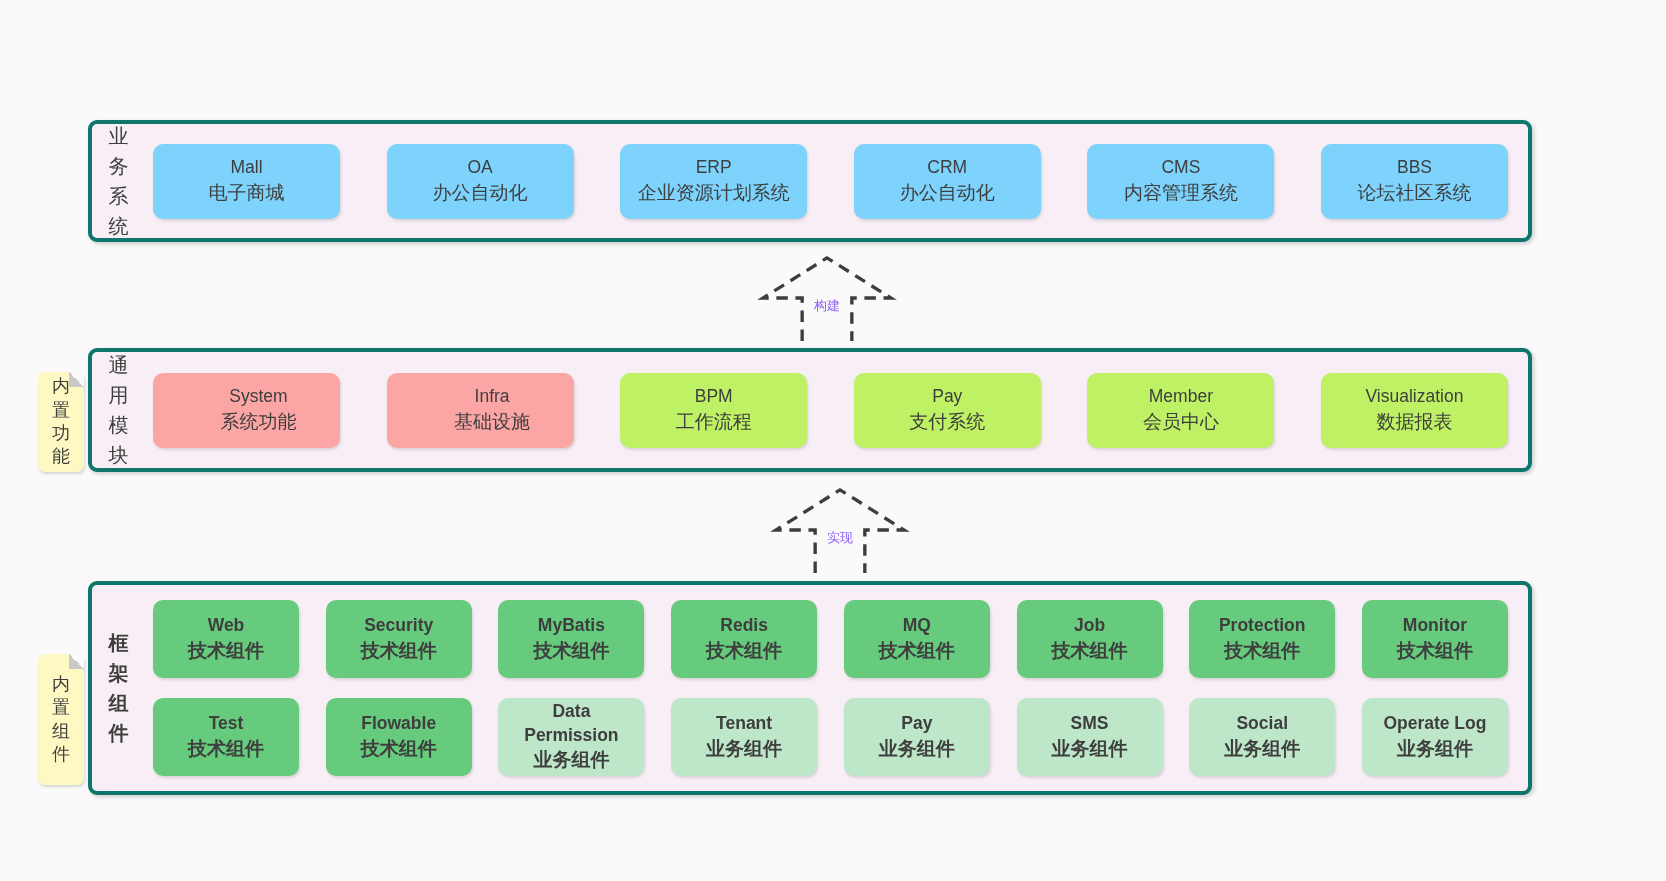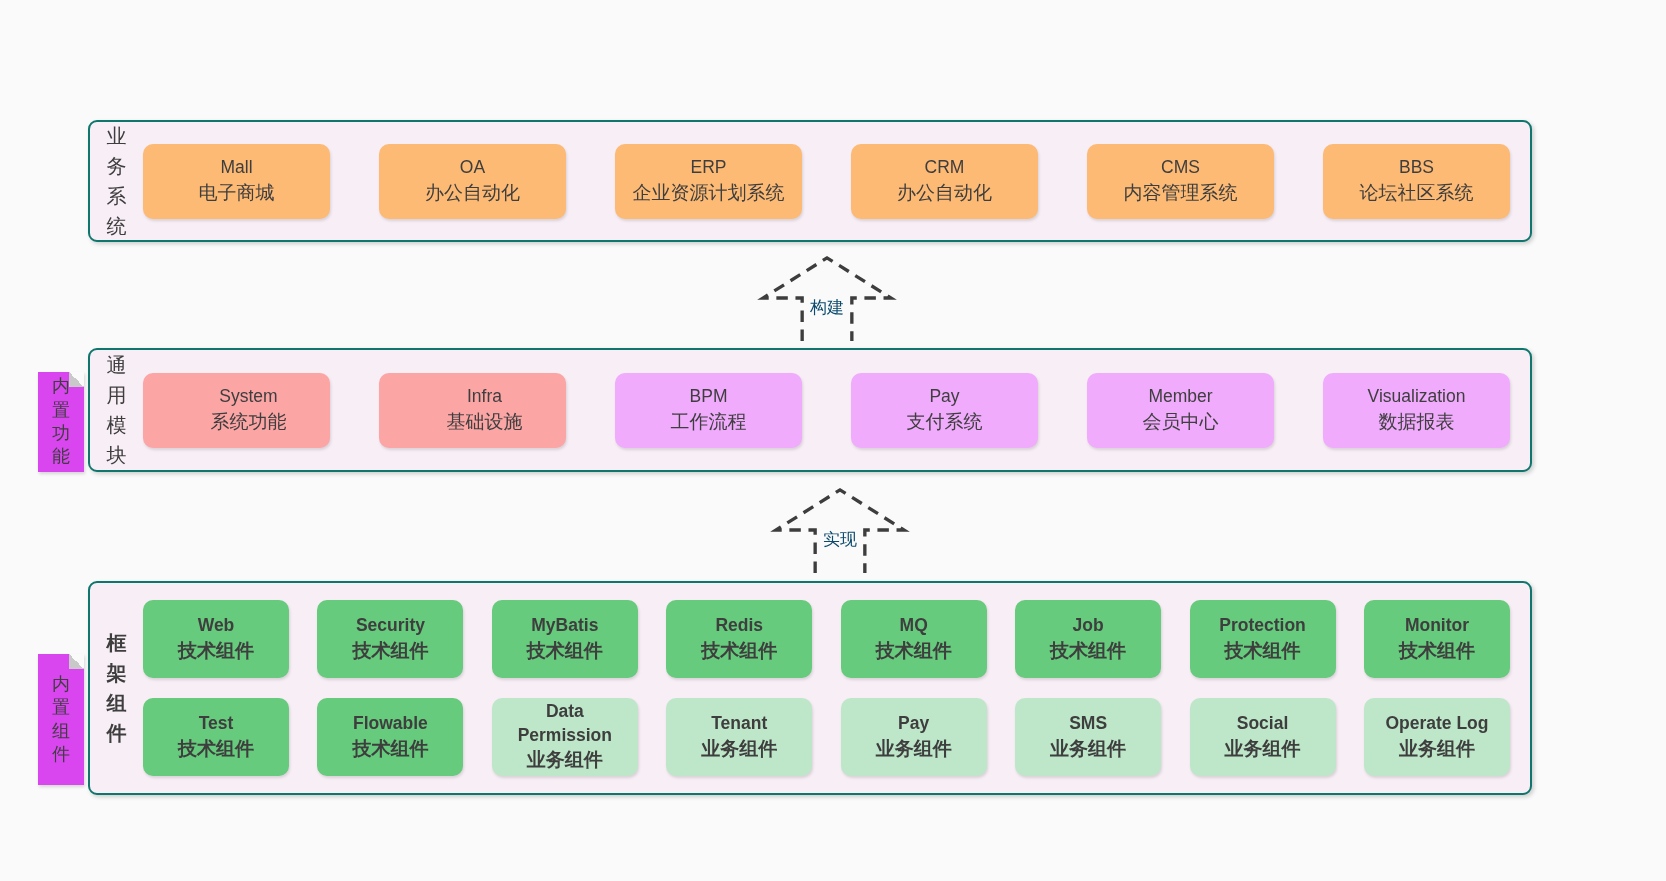--- a/index.html
+++ b/index.html
@@ -10,25 +10,26 @@
     font-family:"Liberation Sans","DejaVu Sans",sans-serif;
     color:#3E3E3E;
     overflow:hidden;
   }
 
   
   .section {
     position:absolute;
     box-sizing:border-box;
     background:#F8EEF6;
-    border:2px solid #0f766e;
+    border:4px solid #0f766e;
     border-radius:9px;
     box-shadow:2px 2px 4px rgba(0,0,0,.18);
     display:flex;
     z-index:1;
+    gap:8px;
   }
   #s1 { left:88px;  top:120px; width:1444px; height:122px; }
   #s2 { left:88px;  top:348px; width:1444px; height:124px;align-items:center; }
   #s3 { left:88px;  top:581px; width:1444px; height:214px;font-weight:bold; }
 
   .vlabel {
     flex:0 0 53px;
     box-sizing:border-box;
     padding:0 15px;
     display:flex; align-items:center; justify-content:center;
@@ -52,34 +53,35 @@
     align-items:center; justify-content:center;
     box-shadow:1px 2px 3px rgba(0,0,0,.12);
     padding:2px 6px;
   }
   #s1 .box, #s2 .box { width:187px; height:75px; }
   #s3 .box { width:146px; height:78px; }
   .en { font-size:17.5px; line-height:1.35; text-align:center; }
   .zh { font-size:19px;   line-height:1.4;  text-align:center; }
   #s3 .en { max-width:112px; }
 
-  .v-blue       { background:#fdba74; }
+  .v-blue       { background:#7dd3fc; }
   .v-red        { background:#fca5a5;padding-left:30px; }
-  .v-pink       { background:#f0abfc; }
+  .v-pink       { background:#bef264; }
   .v-green      { background:#66CB7C; }
   .v-lightgreen { background:#BEE7C9; }
 
   
   .sticky {
     position:absolute;
     width:46px;
-    background:#d946ef;
+    background:#fef9c3;
     box-shadow:1px 2px 3px rgba(0,0,0,.15);
     display:flex; align-items:center; justify-content:center;
     z-index:0;
+    border-radius:7px;
   }
   #sticky1 { left:38px; top:372px; height:100px; }
   #sticky2 { left:38px; top:654px; height:131px; }
   .fold {
     position:absolute; top:0; right:0;
     width:15px; height:15px;
     background:linear-gradient(225deg,#FAFAFA 50%,#C9C9C9 50%);
   }
   .sticky-text {
     font-size:18px; line-height:1.3;
@@ -89,22 +91,22 @@
 
   
   .arrow { position:absolute; z-index:2; }
   #arrow1 { left:757px; top:255px; width:140px; height:86px; }
   #arrow2 { left:770px; top:487px; width:140px; height:86px; }
   .arrow svg { width:100%; height:100%; display:block; }
   .arrow-label {
     position:absolute; left:50%; top:50%;
     transform:translate(-50%,-8%);
     background:#FAFAFA;
-    font-size:17px; padding:0 3px;
-    color:#0c4a6e;
+    font-size:13px; padding:0 3px;
+    color:#8b5cf6;
     white-space:nowrap;
   }
 </style>
 </head>
 <body>
 
 <div class="sticky" id="sticky1">
   <span class="fold"></span>
   <span class="sticky-text">内置功能</span>
 </div>

